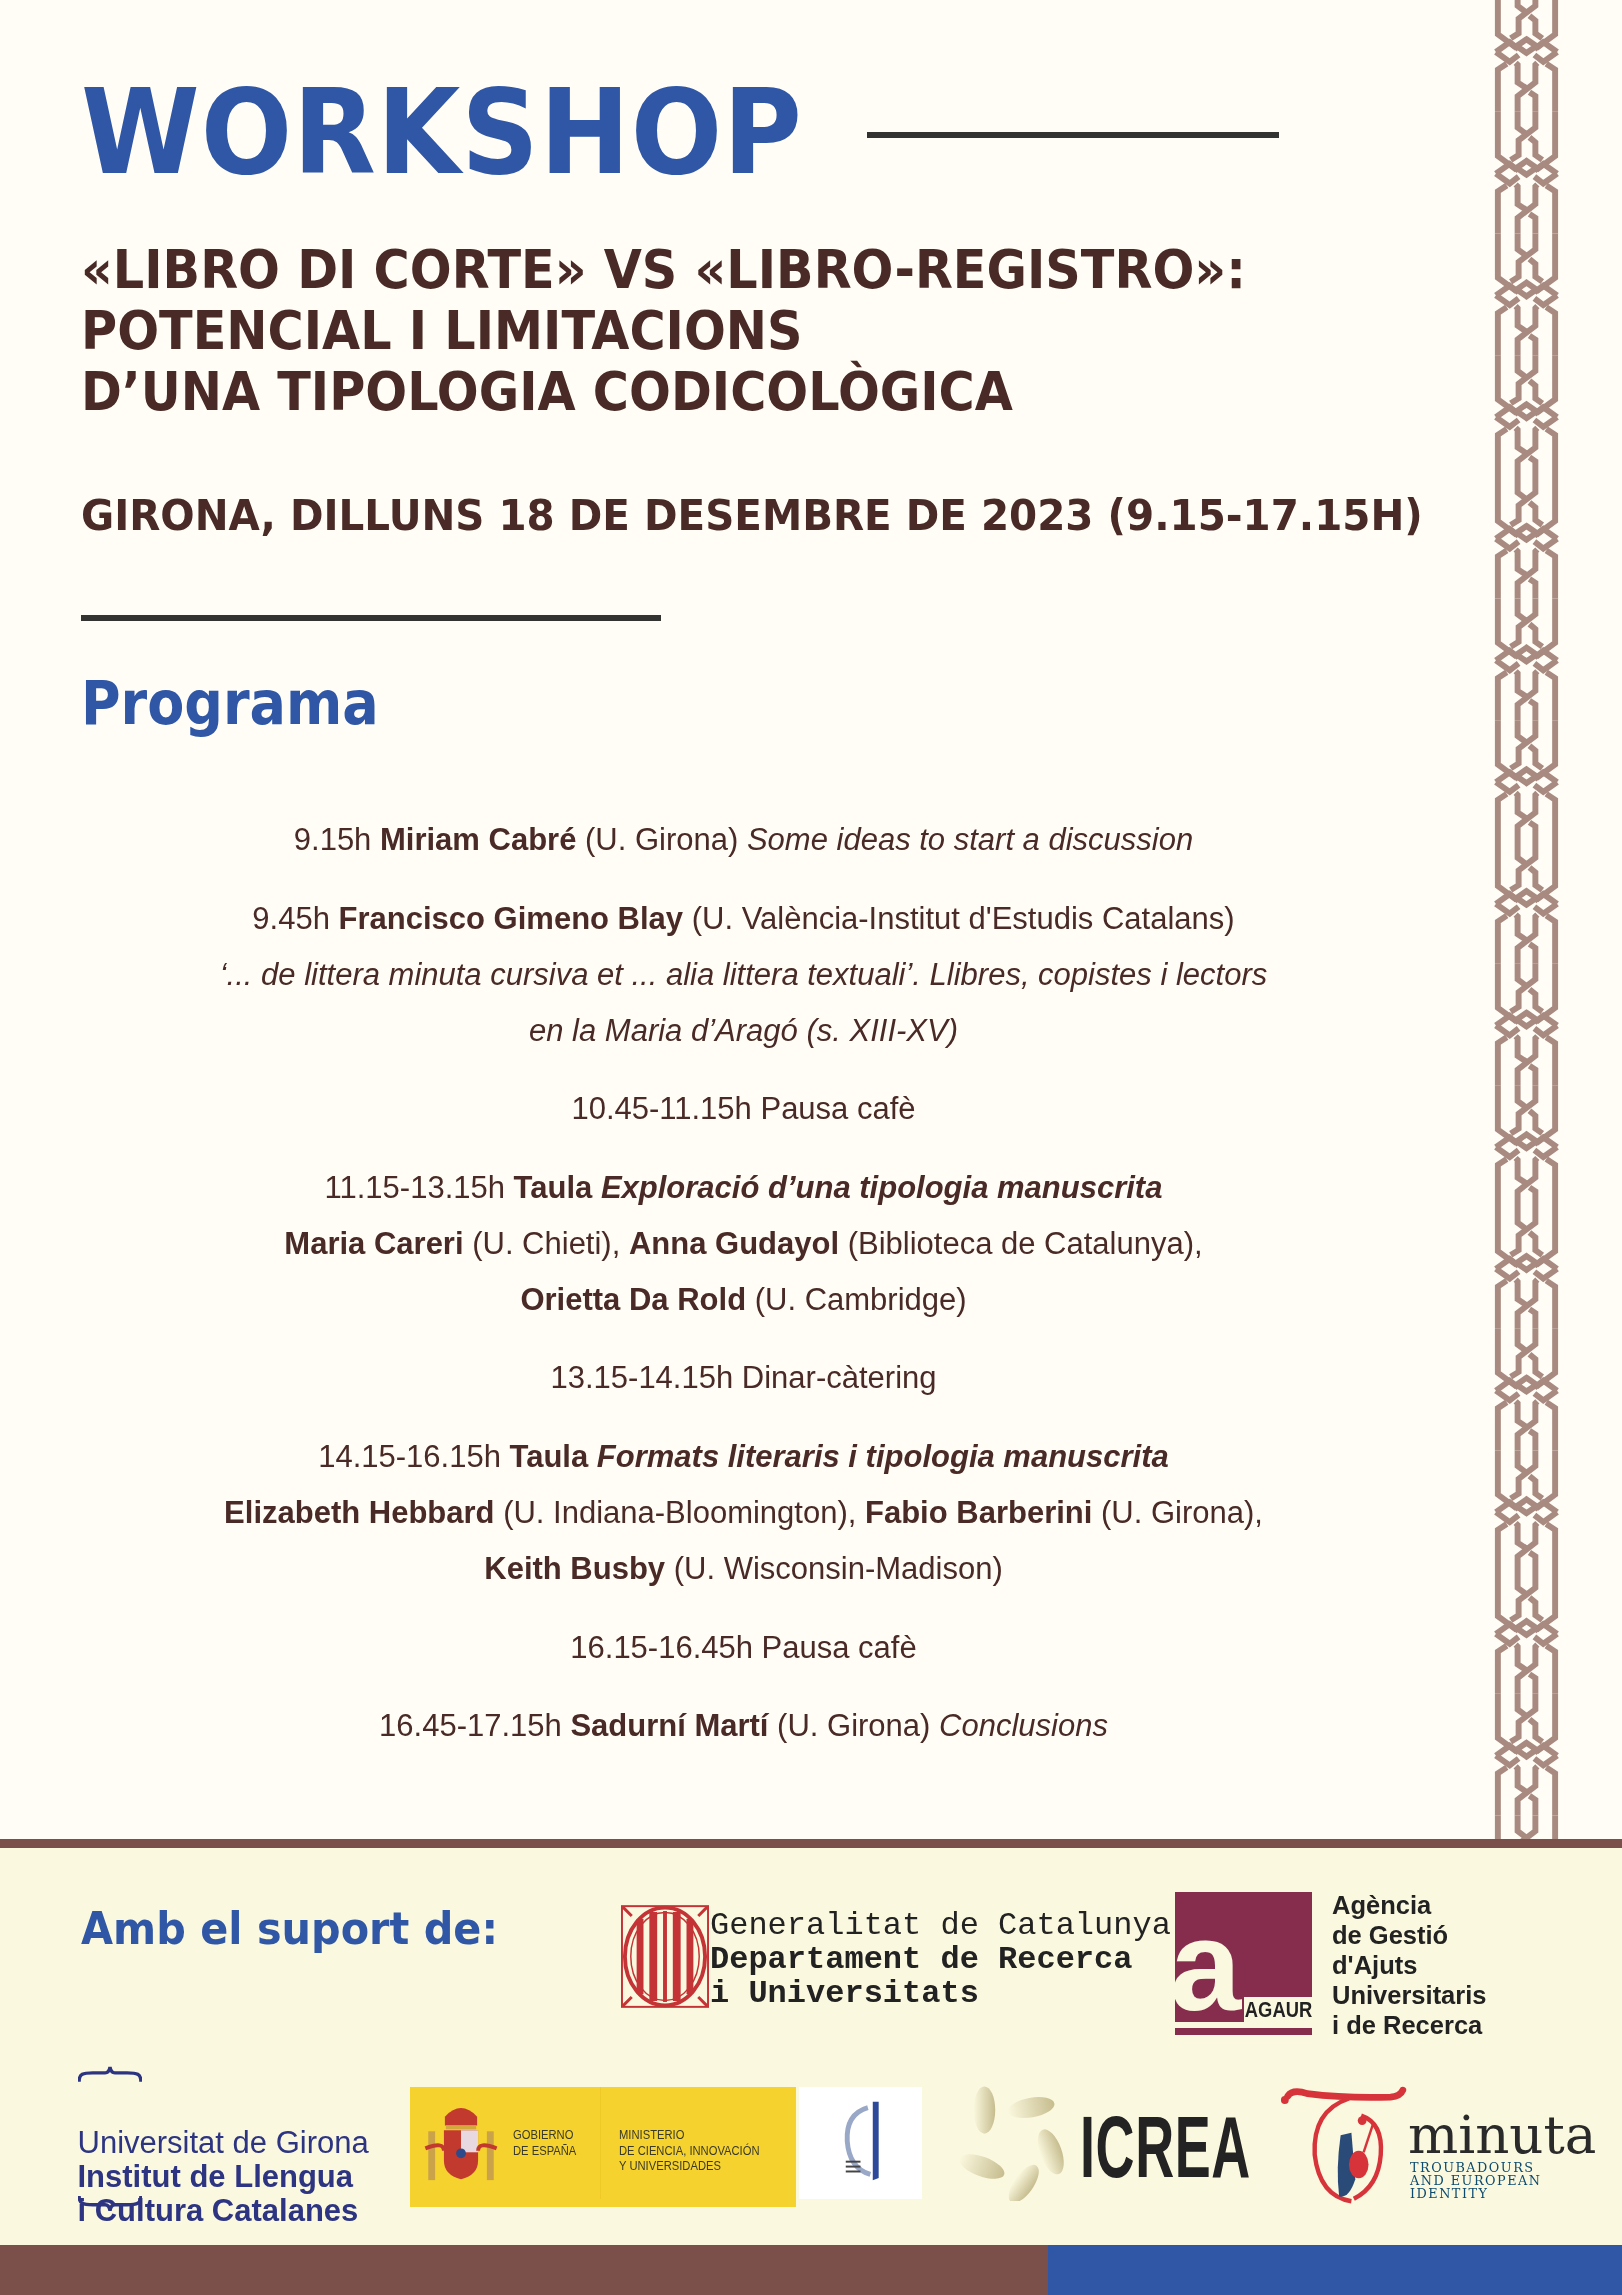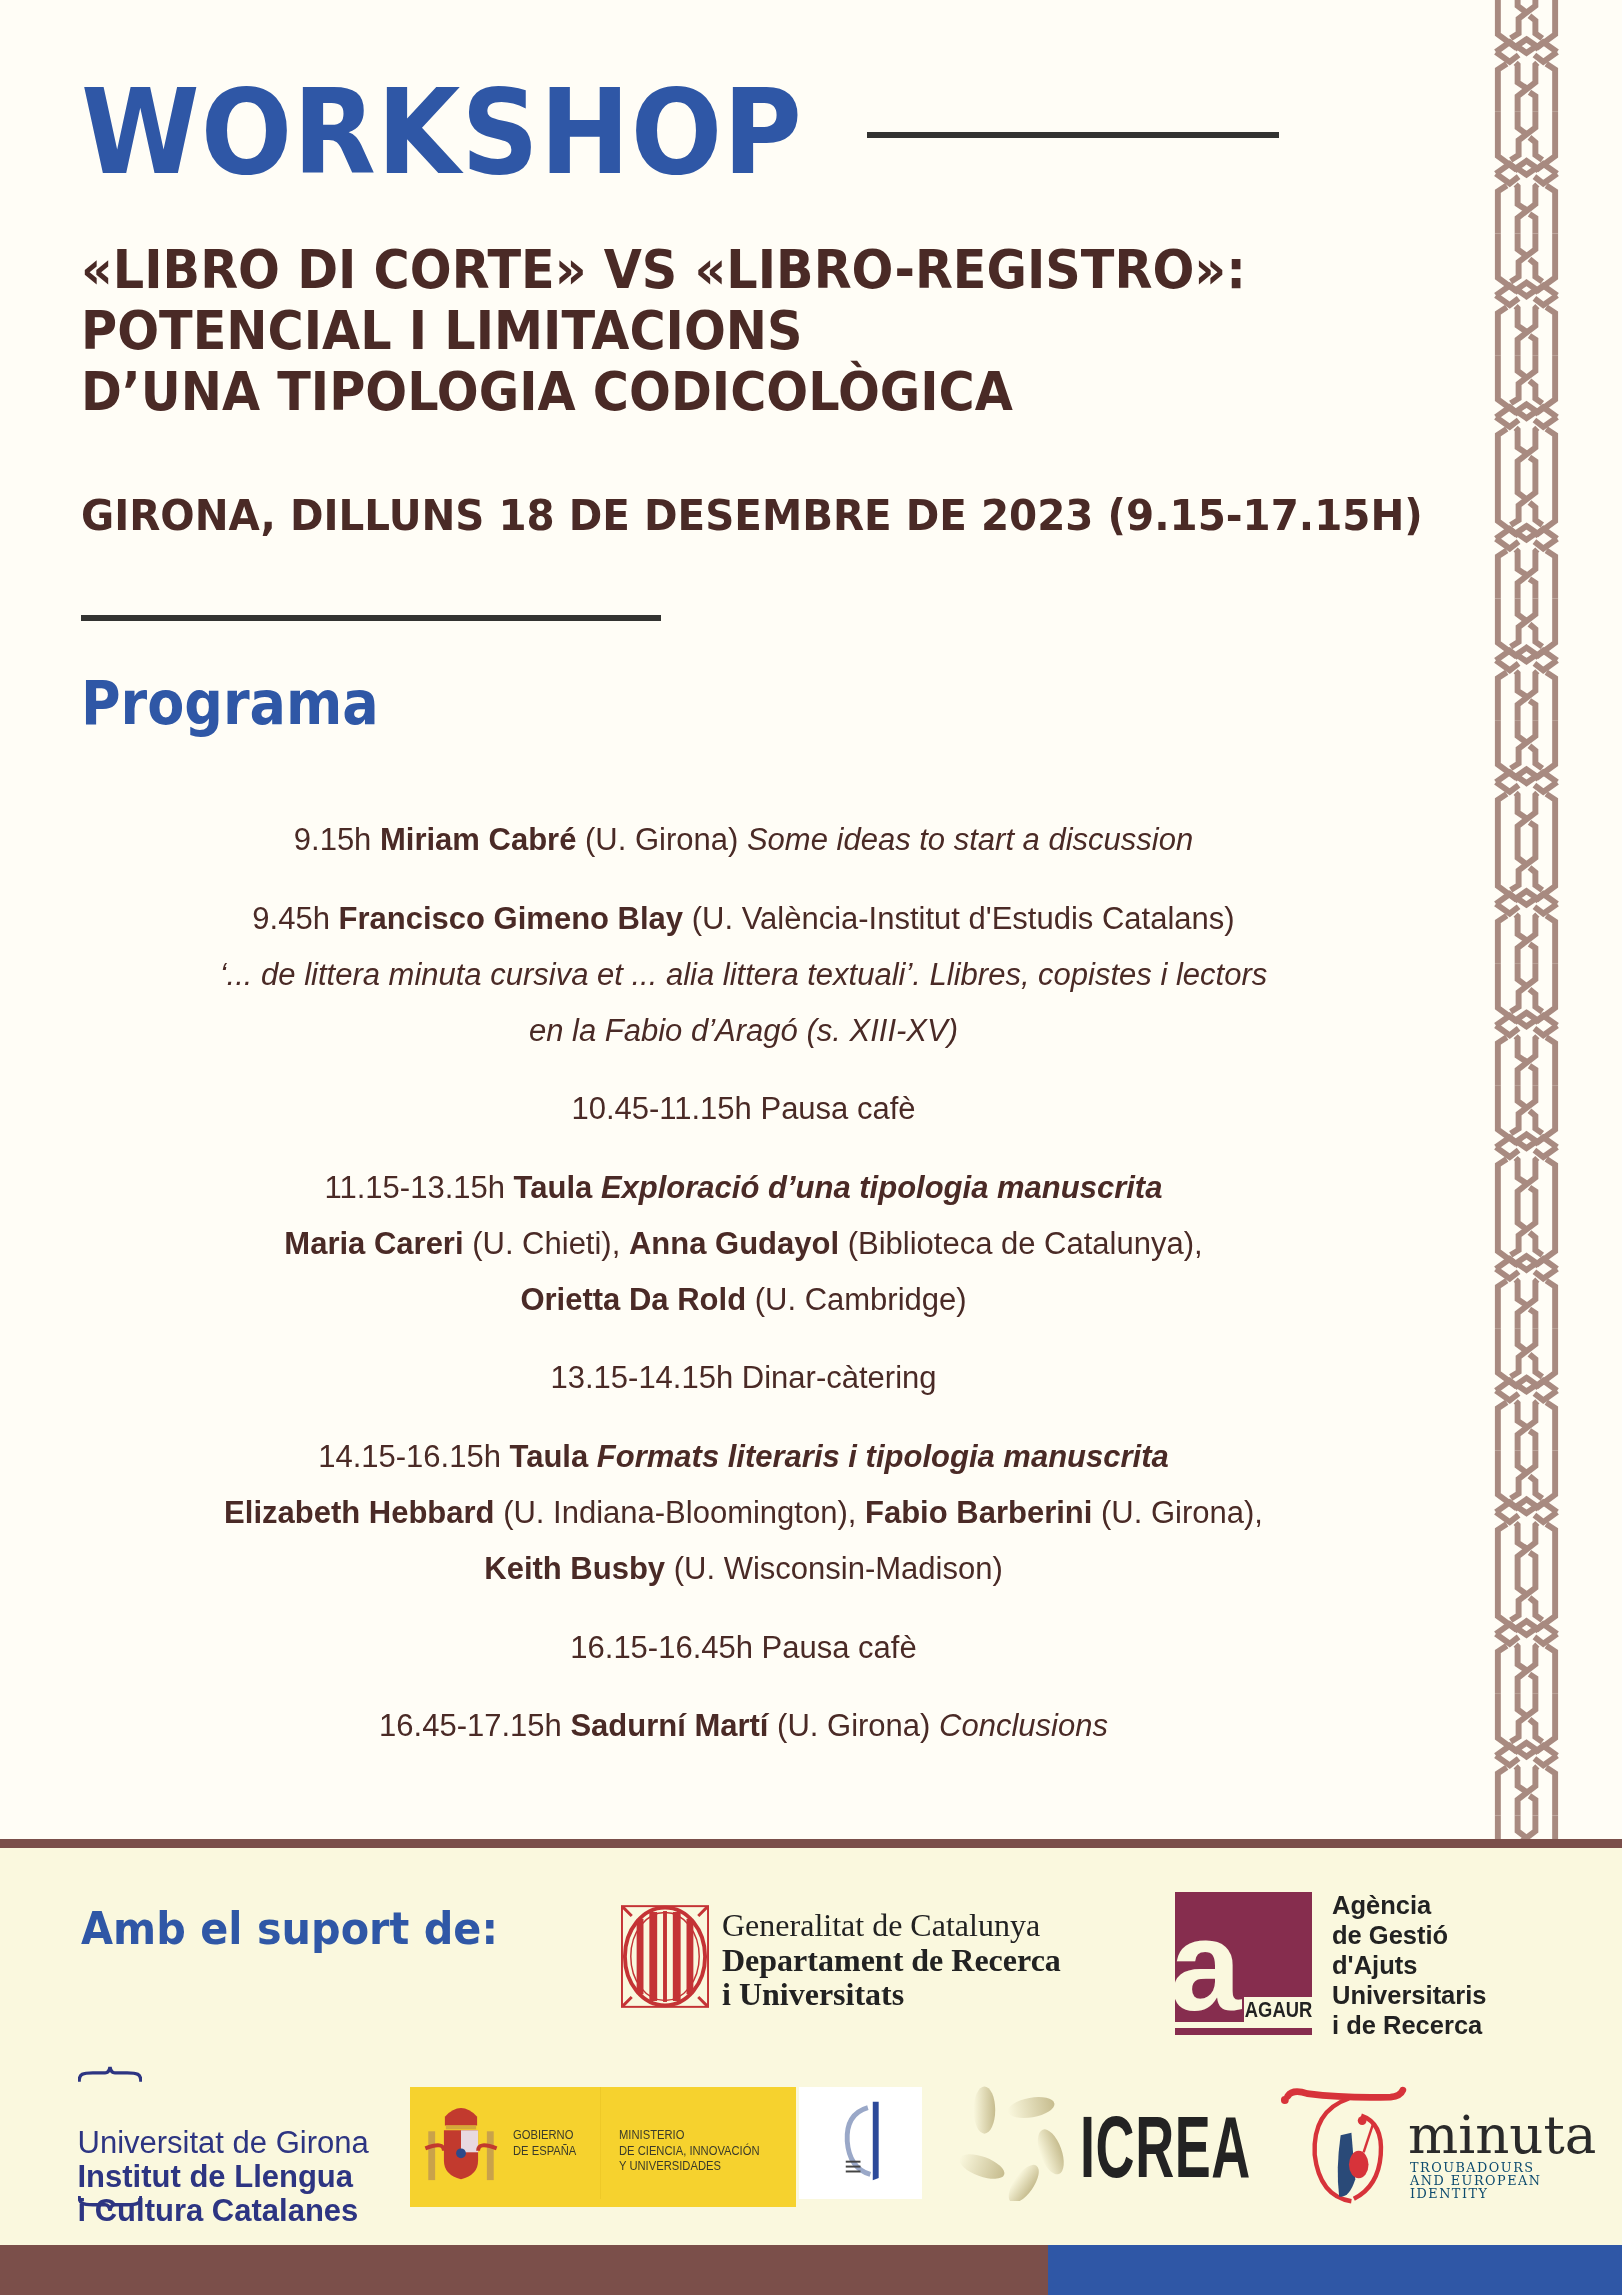--- a/index.html
+++ b/index.html
@@ -64,21 +64,21 @@
     .footer { left: 0; top: 1848px; width: 1623px; height: 397px; background: #faf8de; }
     .suport {
       left: 81px; top: 1906px;
       font-family: "DejaVu Sans", sans-serif; font-weight: bold;
       font-size: 45px; color: #2f57a6; line-height: 1;
       transform: scaleX(0.92); transform-origin: left top; white-space: nowrap;
     }
 
     .gen-logo { left: 621px; top: 1905px; width: 515px; height: 113px; }
     .gen-emblem { left: 0; top: 0; width: 88px; height: 103px; }
-    .gen-text { left: 101px; top: 2.5px; font-family: Liberation Serif, serif; color: #222; white-space: nowrap; }
+    .gen-text { left: 89px; top: 2.5px; font-family: Liberation Mono, monospace; color: #222; white-space: nowrap; }
     .gen-l1 { font-size: 32px; line-height: 35px; }
     .gen-l2, .gen-l3 { font-size: 32px; line-height: 34px; font-weight: bold; }
 
     .agaur { left: 1175px; top: 1892px; width: 324px; height: 147px; }
     .agaur-box { left: 0; top: 0; width: 137px; height: 130px; background: #862d4e; overflow: hidden; }
     .agaur-a { left: -4.9px; top: 9.8px; font-family: "Liberation Sans", sans-serif; font-weight: bold; font-size: 128px; line-height: 1; color: #faf8de; }
     .agaur-label { left: 69px; top: 105px; font-size: 21.6px; font-weight: bold; color: #222; background: #faf8de; padding: 0 1px; transform: scaleX(0.85); transform-origin: left top; }
     .agaur-bar { left: 0; top: 136px; width: 137px; height: 7.4px; background: #862d4e; }
     .agaur-text { left: 157px; top: -2.5px; font-family: "Liberation Sans", sans-serif; font-weight: bold; font-size: 25.5px; line-height: 30px; color: #222; white-space: nowrap; }
 
@@ -124,21 +124,21 @@
 
 <div class="abs programa-title">Programa</div>
 
 <div class="abs program" id="program">
     <div class="entry">
       <div class="line"><span class="time">9.15h </span><span class="b">Miriam Cabré</span><span> (U. Girona) </span><span class="i">Some ideas to start a discussion</span></div>
     </div>
     <div class="entry">
       <div class="line"><span class="time">9.45h </span><span class="b">Francisco Gimeno Blay</span><span> (U. València-Institut d'Estudis Catalans)</span></div>
       <div class="line"><span class="i">‘... de littera minuta cursiva et ... alia littera textuali’. Llibres, copistes i lectors</span></div>
-      <div class="line"><span class="i">en la Fabio d’Aragó (s. XIII-XV)</span></div>
+      <div class="line"><span class="i">en la Maria d’Aragó (s. XIII-XV)</span></div>
     </div>
     <div class="entry">
       <div class="line"><span>10.45-11.15h Pausa cafè</span></div>
     </div>
     <div class="entry">
       <div class="line"><span class="time">11.15-13.15h </span><span class="b">Taula </span><span class="b i">Exploració d’una tipologia manuscrita</span></div>
       <div class="line"><span class="b">Maria Careri</span><span> (U. Chieti), </span><span class="b">Anna Gudayol</span><span> (Biblioteca de Catalunya),</span></div>
       <div class="line"><span class="b">Orietta Da Rold</span><span> (U. Cambridge)</span></div>
     </div>
     <div class="entry">

